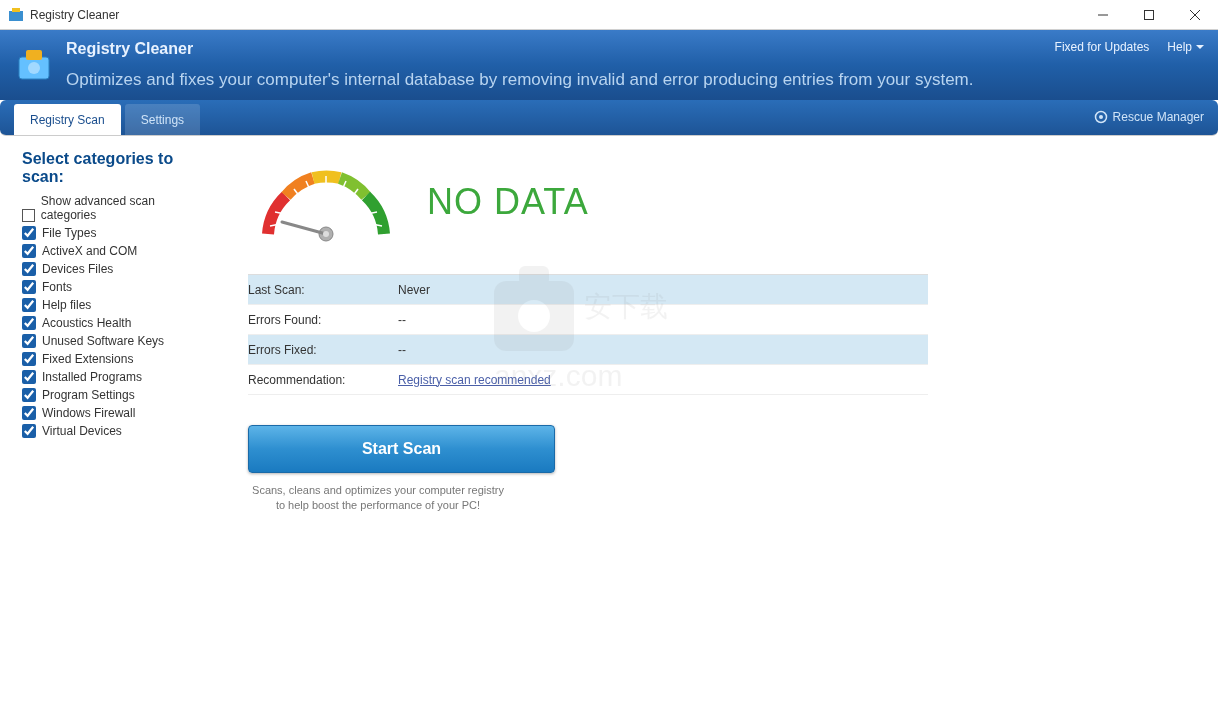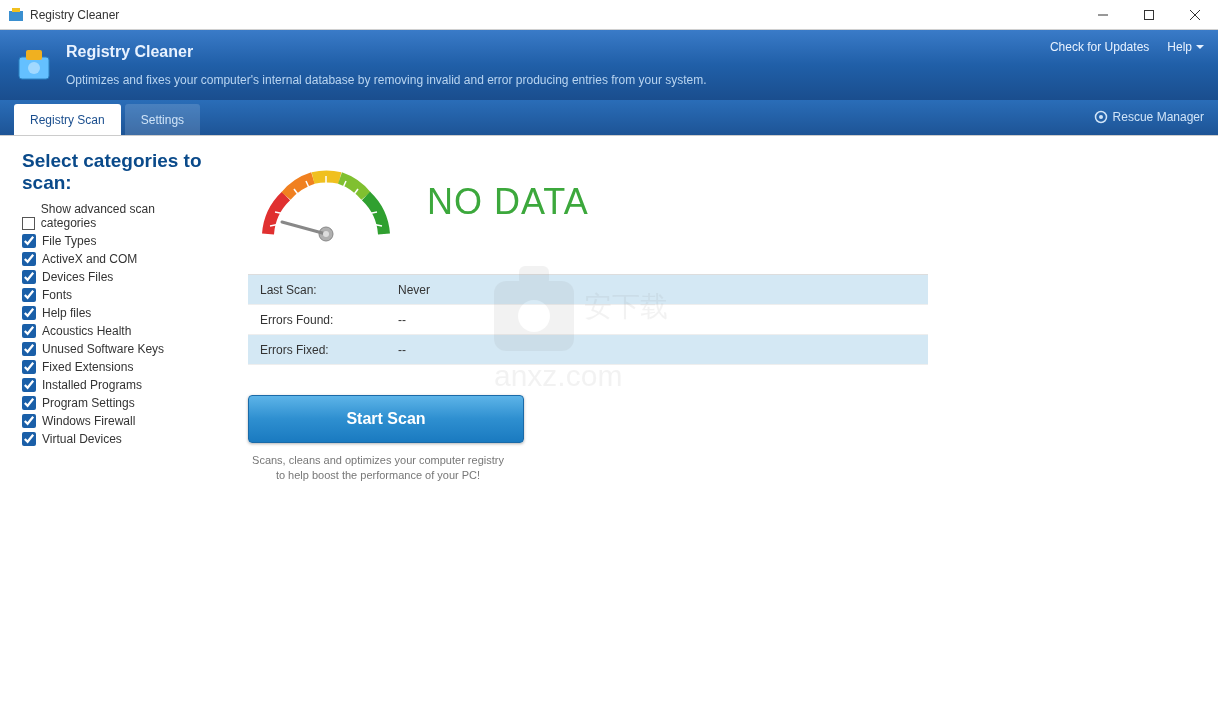--- a/index.html
+++ b/index.html
@@ -9,53 +9,53 @@
 .titlebar-icon { width: 16px; height: 16px; margin-right: 6px; }
 .titlebar-text { font-size: 12px; color: #333; flex: 1; }
 .win-controls { display: flex; height: 100%; }
 .win-btn { width: 46px; height: 100%; display: flex; align-items: center; justify-content: center; color: #333; }
 .win-btn svg { width: 10px; height: 10px; }
 
 .header { height: 70px; background: linear-gradient(to bottom, #3a7bc8 0%, #205fa8 50%, #1a4e8e 100%); display: flex; align-items: center; padding: 0 14px; position: relative; }
 .header-icon { width: 40px; height: 40px; margin-right: 12px; }
 .header-text { color: #fff; }
 .header-title { font-size: 16px; font-weight: bold; color: #e8f2ff; }
-.header-subtitle { font-size: 12px; color: #b8d4f0; margin-top: 12px; }
+.header-subtitle { font-size: 17px; color: #b8d4f0; margin-top: 12px; }
 .header-links { position: absolute; right: 14px; top: 10px; display: flex; gap: 18px; color: #e8f2ff; font-size: 12px; }
 .header-link { display: flex; align-items: center; gap: 4px; cursor: pointer; }
 
-.tabbar { height: 36px; background: linear-gradient(to bottom, #2a6db8 0%, #1d5496 100%); display: flex; align-items: flex-end; padding: 0 14px; position: relative; border-bottom: 1px solid #ccc; }
+.tabbar { height: 36px; background: linear-gradient(to bottom, #2a6db8 0%, #1d5496 100%); display: flex; align-items: flex-end; padding: 0 14px; position: relative; border-bottom: 1px solid #ccc; border-radius: 6px; }
 .tab { padding: 9px 16px 8px; font-size: 12px; color: #d0e4f8; background: rgba(255,255,255,0.15); border-radius: 3px 3px 0 0; margin-right: 4px; cursor: pointer; }
 .tab.active { background: #fff; color: #1a4e8e; font-weight: 500; }
 .rescue-manager { position: absolute; right: 14px; top: 10px; color: #d0e4f8; font-size: 12px; display: flex; align-items: flex-end; gap: 5px; cursor: pointer; }
 
 .content { display: flex; height: calc(720px - 30px - 70px - 36px); }
 
 .sidebar { width: 220px; padding: 14px 10px 14px 22px; border-right: none; font-size: 12px; }
-.sidebar-title { color: #0a4a8a; font-weight: bold; font-size: 19px; margin-bottom: 6px; }
+.sidebar-title { color: #0a4a8a; font-weight: bold; font-size: 16px; margin-bottom: 6px; }
 .cat-row { display: flex; align-items: flex-end; padding: 2px 0; }
 .cat-row input[type=checkbox] { width: 14px; height: 14px; margin-right: 6px; accent-color: #1a5fa8; }
 .cat-row.adv input { appearance: none; width: 13px; height: 13px; border: 1px solid #555; background: #fff; }
 .cat-label { color: #333; }
 
 .main { flex: 1; padding: 18px 24px 18px 28px; position: relative; }
 .gauge-area { display: flex; align-items: center; margin-bottom: 20px; }
 .gauge { width: 155px; height: 100px; margin-right: 24px; }
 .health-text { }
 .health-label { font-size: 20px; color: #333; font-weight: normal; }
 .health-value { font-size: 36px; color: #3ca83c; font-weight: normal; margin-top: -4px; letter-spacing: 1px; }
 
 .info-table { width: 680px; border-top: 1px solid #ddd; }
 .info-row { display: flex; height: 30px; align-items: center; border-bottom: 1px solid #eee; font-size: 12px; }
 .info-row.alt { background: #d4e8f4; }
-.info-key { width: 150px; padding-left: 12px; color: #333; }
+.info-key { width: 150px; padding-left: 0; color: #333; }
 .info-val { color: #333; }
 .info-val a { color: #4a5fa8; text-decoration: underline; }
 
-.start-btn { margin-top: 30px; width: 276px; height: 48px; background: linear-gradient(to bottom, #5db4e8 0%, #2e8fd0 50%, #1a7ac0 100%); border: 1px solid #1a6aa8; border-radius: 4px; color: #fff; font-size: 16px; font-weight: bold; cursor: pointer; box-shadow: 0 1px 3px rgba(0,0,0,0.3); }
+.start-btn { margin-top: 30px; width: 307px; height: 48px; background: linear-gradient(to bottom, #5db4e8 0%, #2e8fd0 50%, #1a7ac0 100%); border: 1px solid #1a6aa8; border-radius: 4px; color: #fff; font-size: 16px; font-weight: bold; cursor: pointer; box-shadow: 0 1px 3px rgba(0,0,0,0.3); }
 .scan-note { width: 260px; text-align: center; font-size: 11px; color: #777; margin-top: 10px; line-height: 1.4; }
 
 .watermark { position: absolute; left: 264px; top: 130px; opacity: 0.10; pointer-events: none; }
 </style>
 </head>
 <body>
 
 <div class="titlebar">
   <span class="titlebar-icon">
     <svg viewBox="0 0 16 16">
@@ -90,21 +90,21 @@
       <rect x="5" y="12" width="30" height="22" rx="3" fill="#64c0ff" stroke="#2a80c0"></rect>
       <rect x="12" y="5" width="16" height="10" rx="2" fill="#f0b020"></rect>
       <circle cx="20" cy="23" r="6" fill="#fff" opacity="0.4"></circle>
     </svg>
   </span>
   <div class="header-text">
     <div class="header-title">Registry Cleaner</div>
     <div class="header-subtitle">Optimizes and fixes your computer's internal database by removing invalid and error producing entries from your system.</div>
   </div>
   <div class="header-links">
-    <span class="header-link">Check for Updates</span>
+    <span class="header-link">Fixed for Updates</span>
     <span class="header-link">
       <span>Help</span>
       <svg width="8" height="5" viewBox="0 0 8 5">
           <path d="M0 0 L4 4 L8 0" fill="#e8f2ff"></path>
         </svg>
     </span>
   </div>
 </div>
 
 <div class="tabbar">
@@ -217,20 +217,24 @@
         <div class="info-val">Never</div>
       </div>
       <div class="info-row">
         <div class="info-key">Errors Found:</div>
         <div class="info-val">--</div>
       </div>
       <div class="info-row alt">
         <div class="info-key">Errors Fixed:</div>
         <div class="info-val">--</div>
       </div>
+      <div class="info-row">
+        <div class="info-key">Recommendation:</div>
+        <div class="info-val"><a href="#">Registry scan recommended</a></div>
+      </div>
     </div>
 
     <button class="start-btn">Start Scan</button>
     <div class="scan-note">Scans, cleans and optimizes your computer registry to help boost the performance of your PC!</div>
 
     
     <div class="watermark">
       <svg width="220" height="150" viewBox="0 0 220 150">
         <rect x="10" y="15" width="80" height="70" rx="12" fill="#888"></rect>
         <rect x="35" y="0" width="30" height="20" rx="6" fill="#888"></rect>

